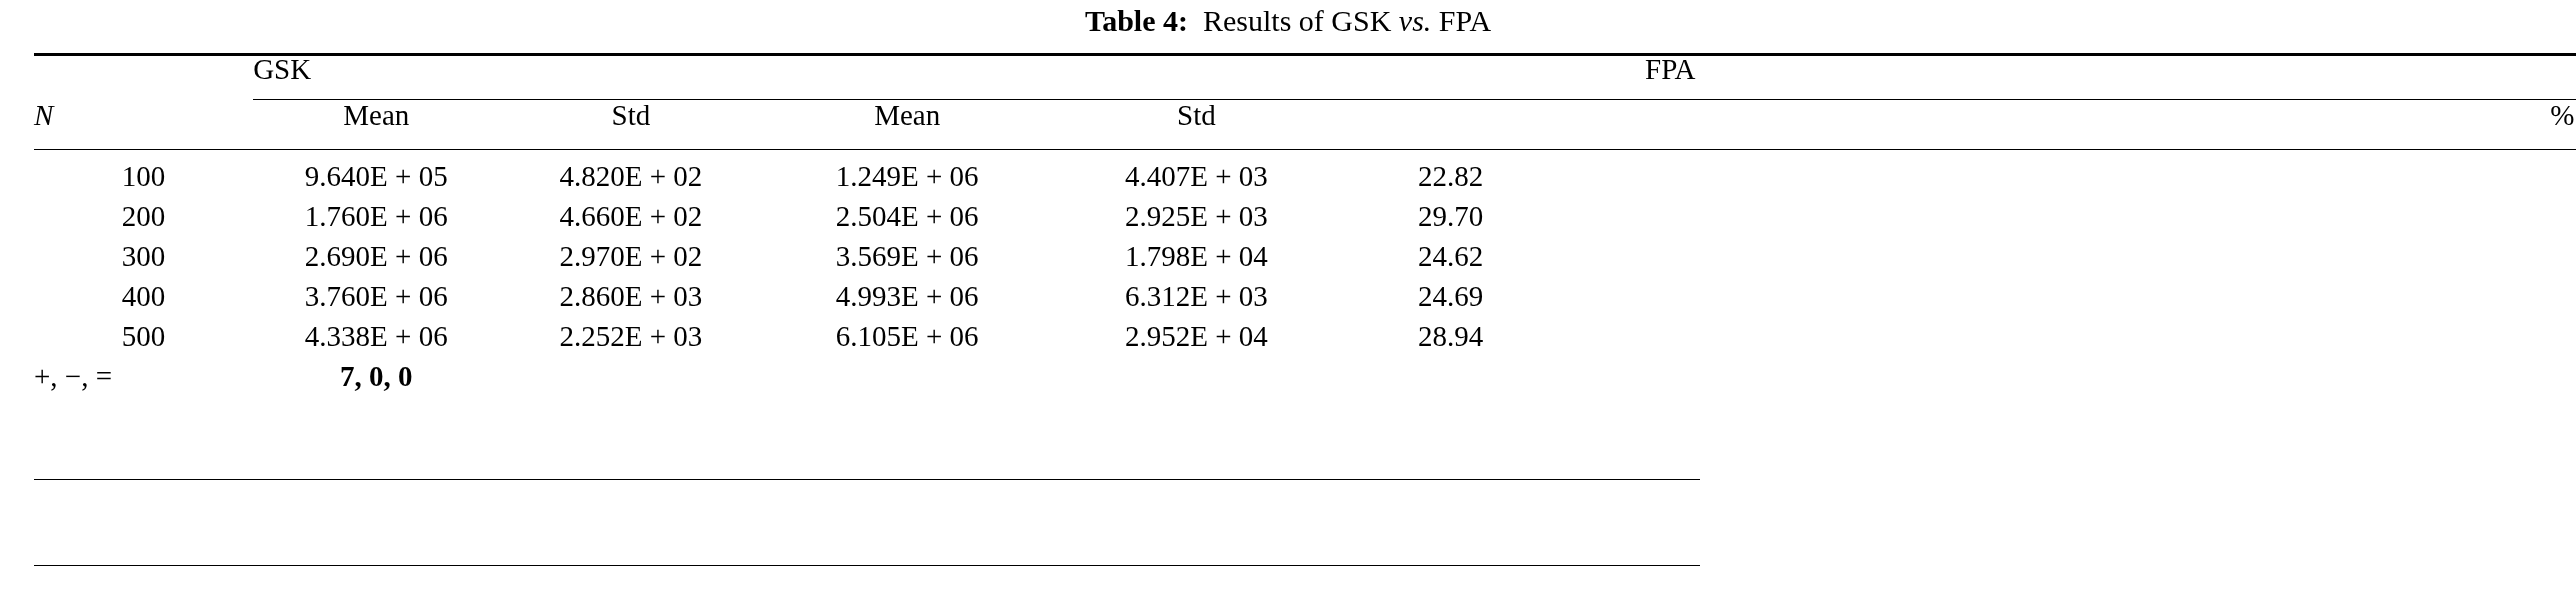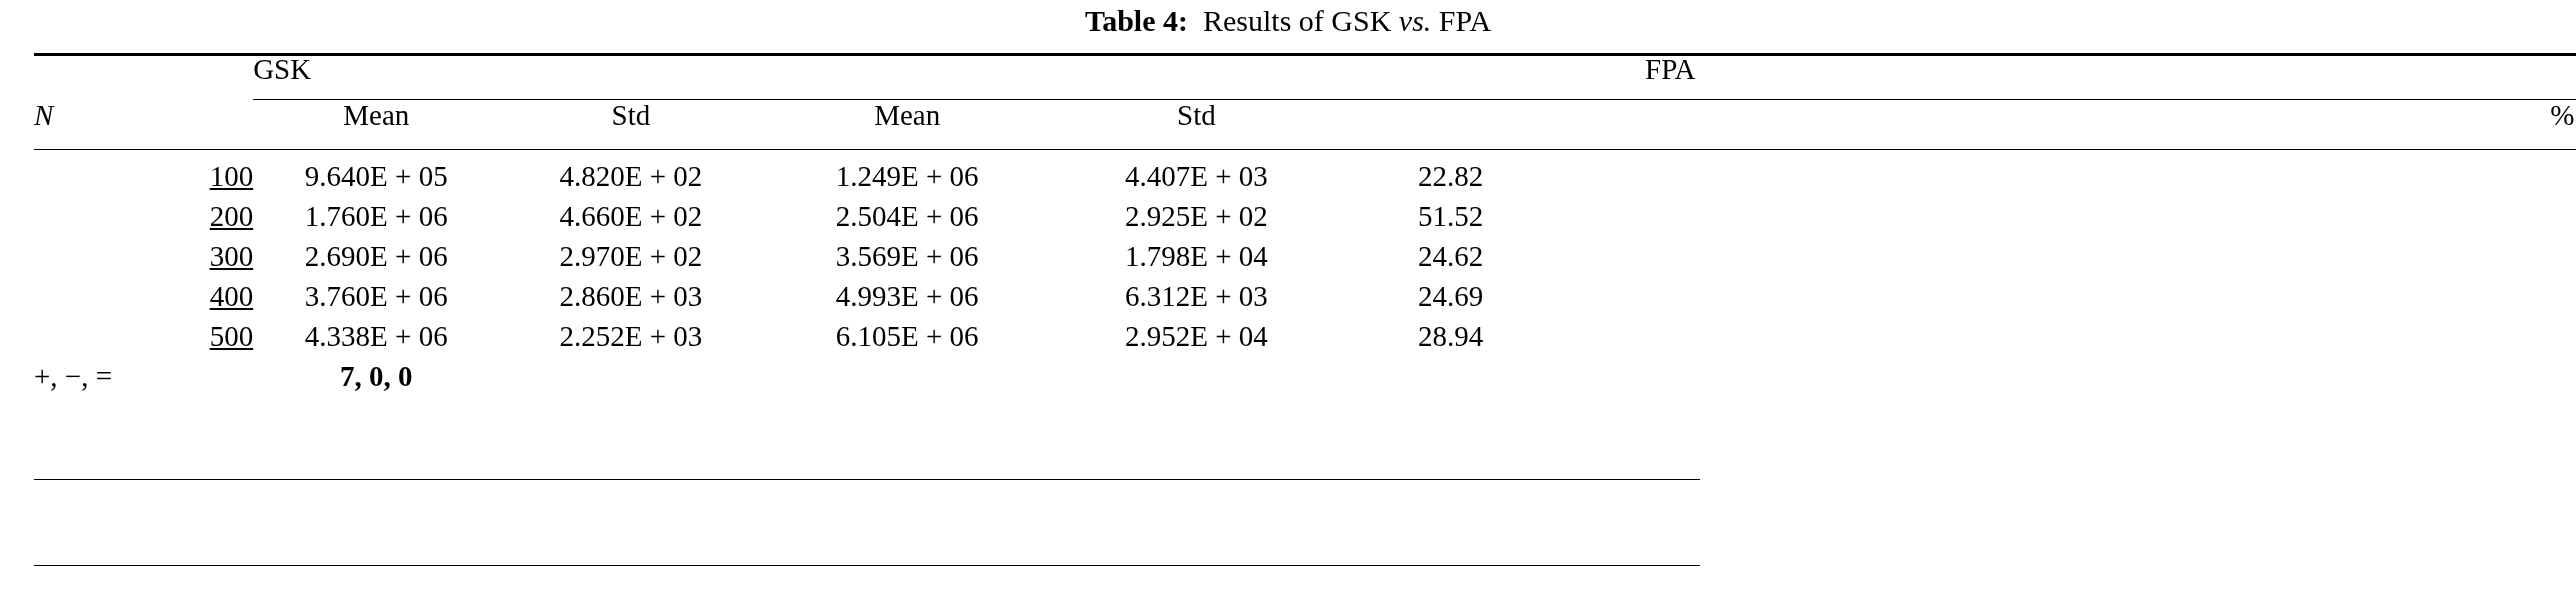--- a/index.html
+++ b/index.html
@@ -115,21 +115,21 @@
   .c-std1  { text-align: center; }
   .c-mean2 { text-align: center; }
   .c-std2  { text-align: center; }
   .c-pct   { text-align: right; padding-right: 3.5px !important; }
 
   
   .body-row td {
     height: 40px;
     font-size: 29px;
   }
-  .body-row td.n-col { text-align: right; text-decoration: underline; }
+  .body-row td.n-col { text-align: center; }
   .body-row td.num  { text-align: center; }
 
   tr.first-body td { padding-top: 12.3px; }
   tr.last-body td  { padding-bottom: 10.5px; }
 
   
   .sum-row td {
     height: 51px;
     padding-top: 16px;
     font-size: 29px;
@@ -201,22 +201,22 @@
           <td class="num">1.249E + 06</td>
           <td class="num">4.407E + 03</td>
           <td class="num">22.82</td>
           <td></td>
         </tr>
         <tr class="body-row">
           <td class="n-col">200</td>
           <td class="num">1.760E + 06</td>
           <td class="num">4.660E + 02</td>
           <td class="num">2.504E + 06</td>
-          <td class="num">2.925E + 02</td>
-          <td class="num">51.52</td>
+          <td class="num">2.925E + 03</td>
+          <td class="num">29.70</td>
           <td></td>
         </tr>
         <tr class="body-row">
           <td class="n-col">300</td>
           <td class="num">2.690E + 06</td>
           <td class="num">2.970E + 02</td>
           <td class="num">3.569E + 06</td>
           <td class="num">1.798E + 04</td>
           <td class="num">24.62</td>
           <td></td>

